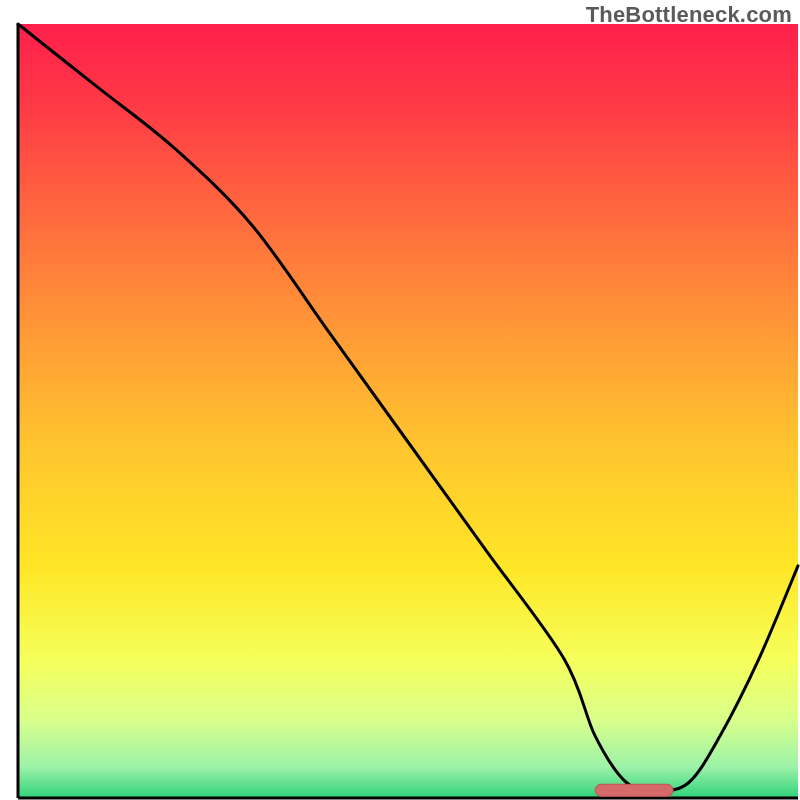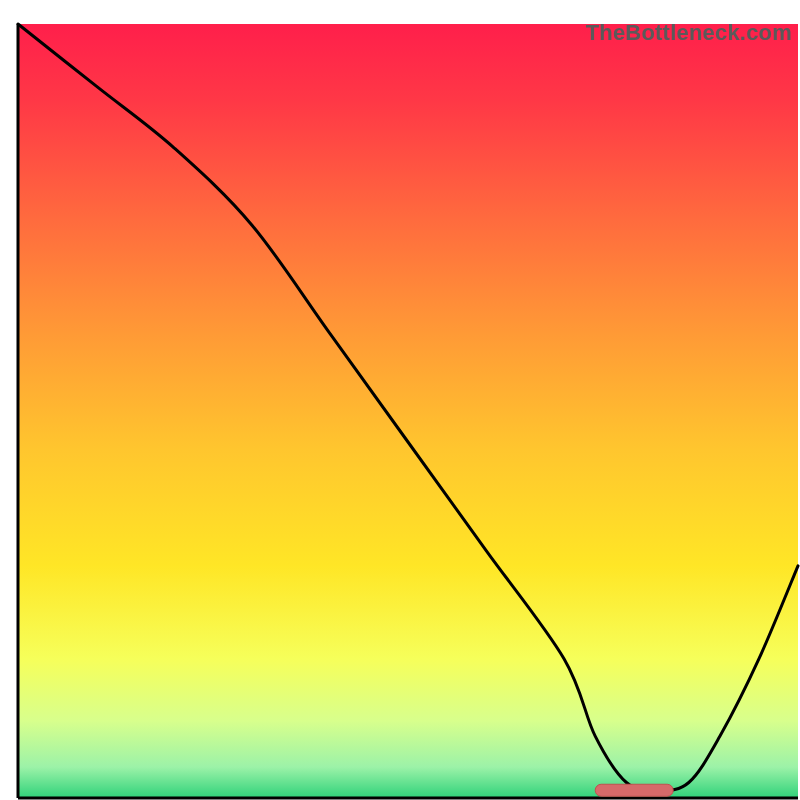--- a/index.html
+++ b/index.html
@@ -10,21 +10,21 @@
     background: #ffffff;
     font-family: Arial, Helvetica, sans-serif;
   }
   .stage {
     position: relative;
     width: 800px;
     height: 800px;
   }
   .watermark {
     position: absolute;
-    top: 20px;
+    top: 2px;
     right: 8px;
     font-size: 22px;
     font-weight: 600;
     color: #5a5a5a;
     letter-spacing: 0.2px;
     pointer-events: none;
   }
   svg.chart {
     position: absolute;
     left: 0;

